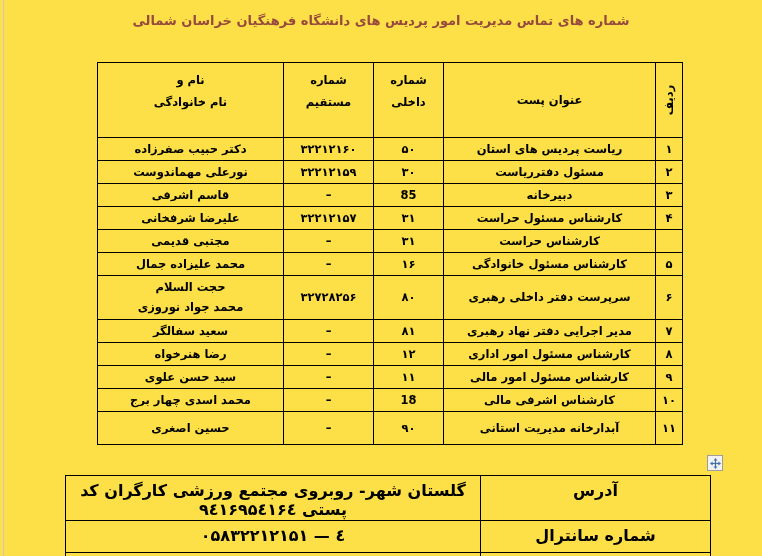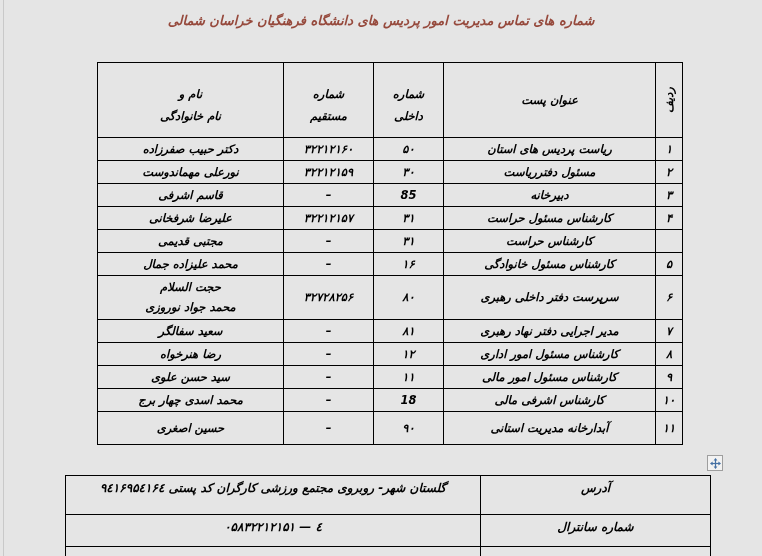--- a/index.html
+++ b/index.html
@@ -1,20 +1,20 @@
 <!DOCTYPE html>
 <html lang="fa"><head>
 <meta charset="utf-8">
 <style>
   * { box-sizing: border-box; }
   html, body { margin: 0; padding: 0; }
   body { font-family: "DejaVu Sans", sans-serif; background: #fff; }
   .page {
     position: relative; width: 762px; height: 556px;
-    background: #e5e5e5; overflow: hidden; font-style: italic;
+    background: #fde047; overflow: hidden;
   }
   .page-edge-line {
     position: absolute; left: 3px; top: 0; width: 1px; height: 556px;
     background: #c9c9c9;
   }
   .doc-title {
     position: absolute; top: 13px; left: 0; width: 762px;
     text-align: center; font-weight: bold; font-size: 13px;
     color: #96493c; direction: rtl;
   }
@@ -28,34 +28,34 @@
   .contact-table { position: absolute; left: 97px; top: 62px; width: 585px; direction: rtl; }
   .contact-table col.col-no   { width: 27px; }
   .contact-table col.col-post { width: 212px; }
   .contact-table col.col-int  { width: 70px; }
   .contact-table col.col-dir  { width: 90px; }
   .contact-table col.col-name { width: 186px; }
   tr.rhead { height: 75px; }
   tr.rh    { height: 23px; }
   tr.rh-tall { height: 44px; }
   tr.rh-last { height: 33px; }
-  th.hdr-two { vertical-align: top; padding-top: 21px; line-height: 1.9; }
+  th.hdr-two { vertical-align: top; padding-top: 7px; line-height: 1.9; }
   th.c-no { position: relative; }
   th.c-no .vert {
     position: absolute; top: 50%; left: 50%;
     transform: translate(-50%, -50%) rotate(-90deg);
     white-space: nowrap; font-size: 11.5px; font-weight: bold;
   }
   td.c-name .nm2 { line-height: 1.7; }
   tr.rh-tall td { line-height: 1.7; }
   
   .info-table { position: absolute; left: 65px; top: 475px; width: 645px; direction: rtl; }
   .info-table col.col-label { width: 230px; }
   .info-table col.col-value { width: 415px; }
-  .info-table td { font-size: 12px; vertical-align: top; padding-top: 5px; }
+  .info-table td { font-size: 16px; vertical-align: top; padding-top: 5px; }
   tr.info-r1 { height: 39px; }
   tr.info-r2 { height: 32px; }
   tr.info-r3 { height: 40px; }
   .ltr-num { direction: ltr; unicode-bidi: embed; }
   
   .move-handle {
     position: absolute; left: 707px; top: 455px; width: 16px; height: 16px;
     background: #f2f2f2; border: 1px solid #9e9e9e;
     display: flex; align-items: center; justify-content: center;
     cursor: move;

